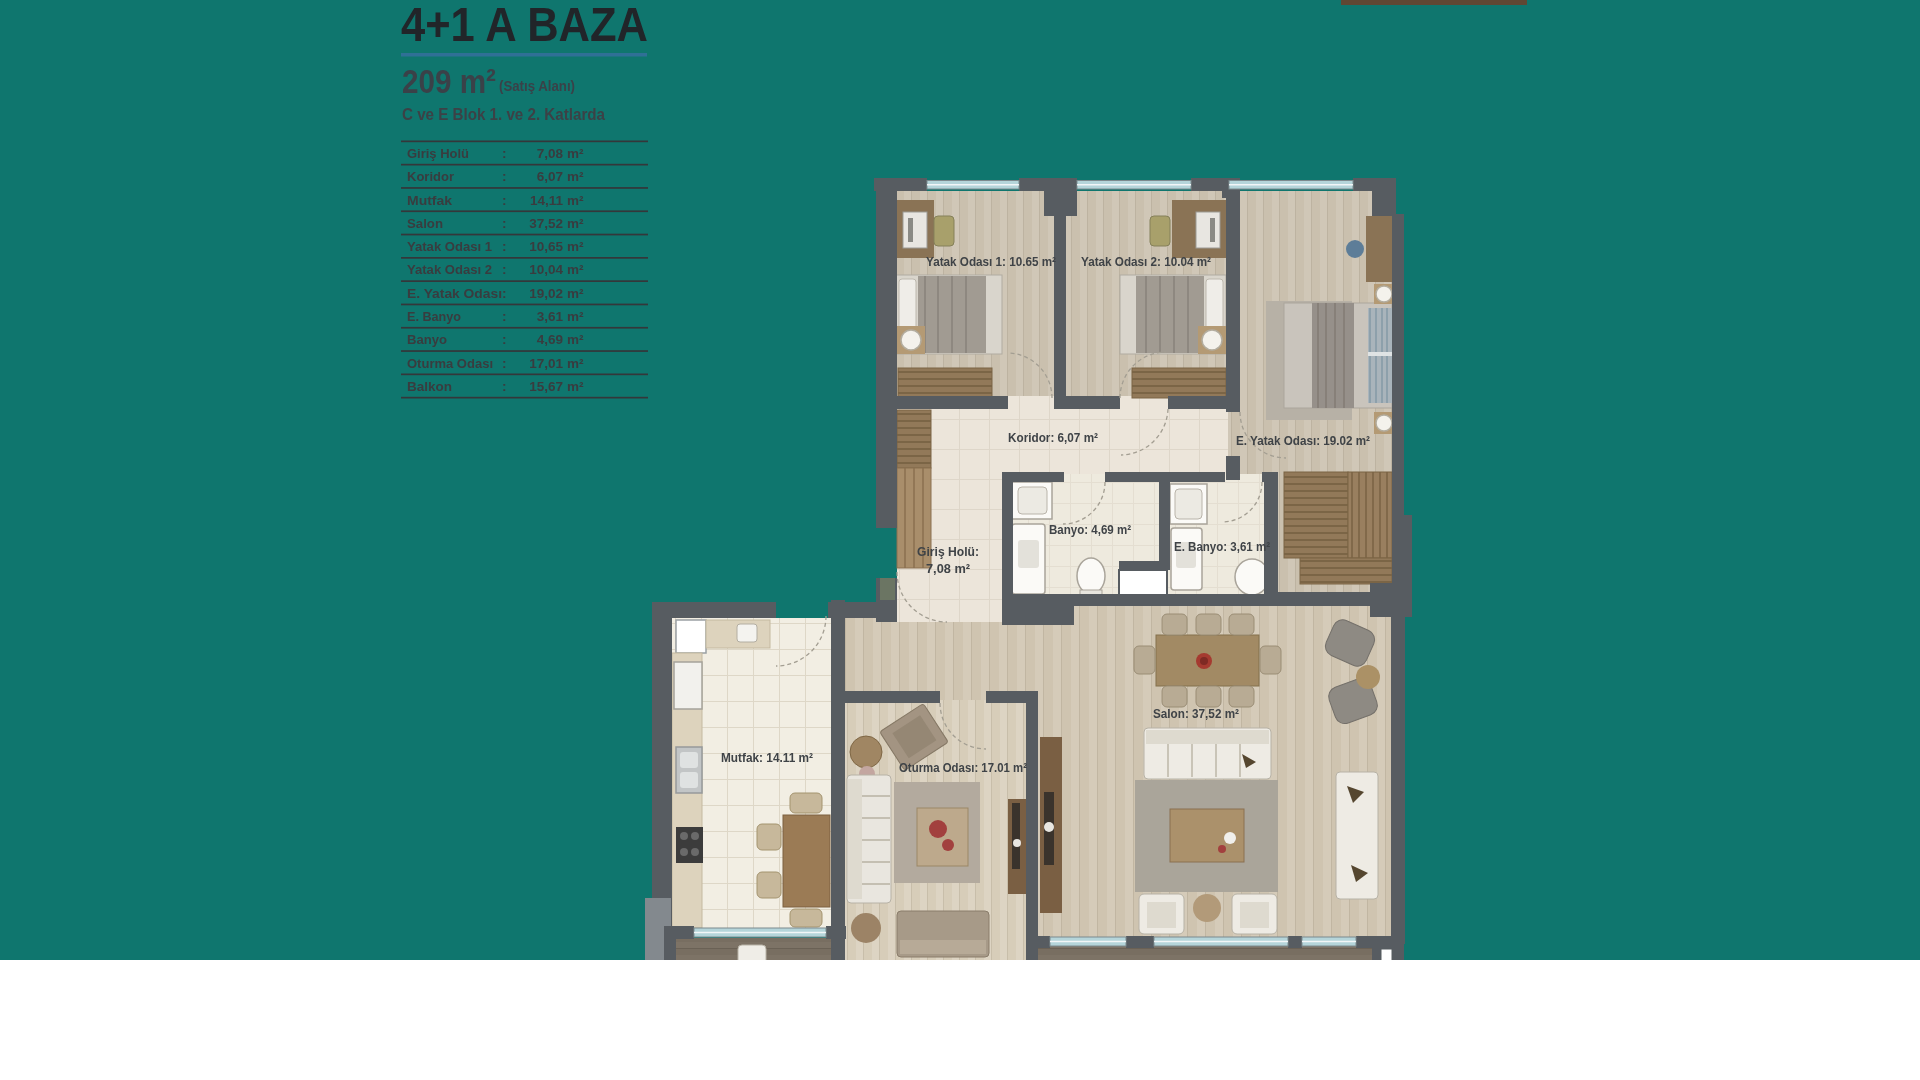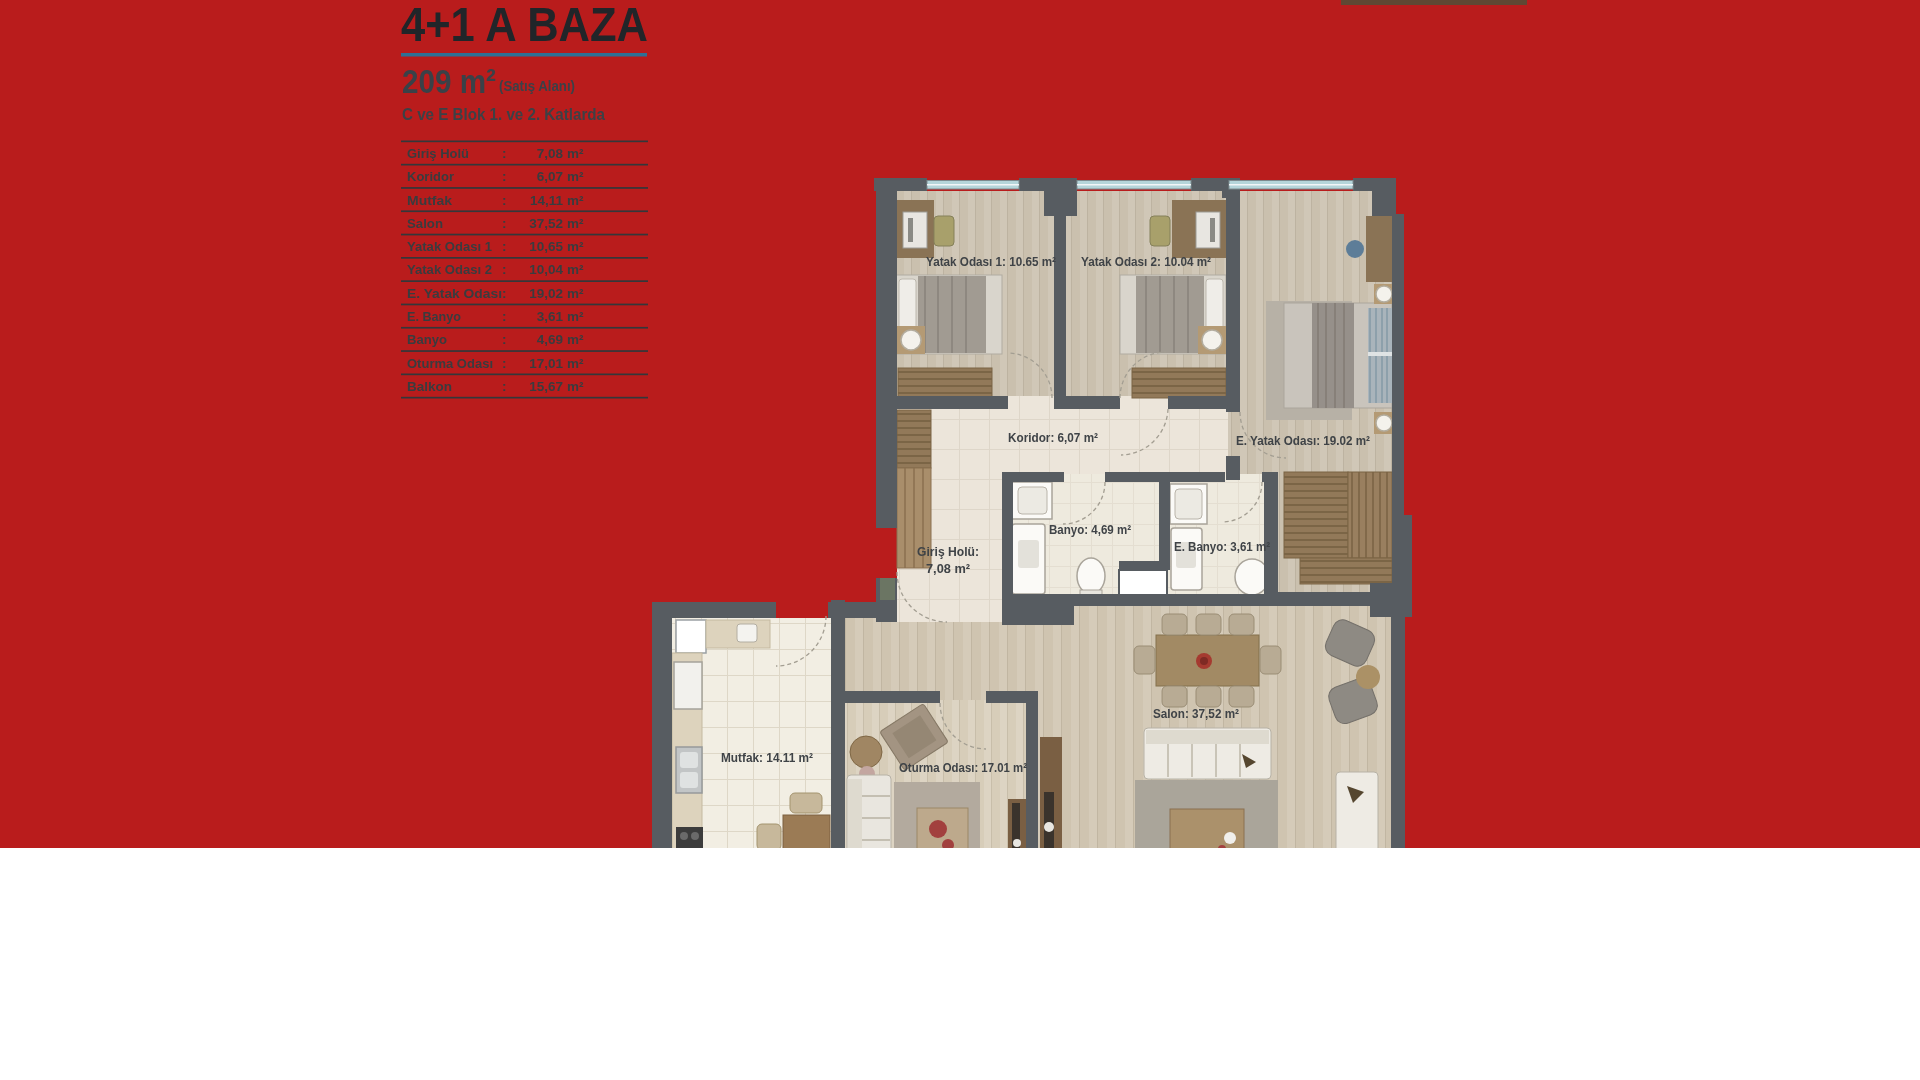--- a/index.html
+++ b/index.html
@@ -1,16 +1,16 @@
 <!DOCTYPE html>
 <html><head>
 <meta charset="utf-8">
 <style>
   html,body{margin:0;padding:0;background:#ffffff;}
-  #page{position:relative;width:1920px;height:848px;background:#b91c1c;overflow:hidden;
+  #page{position:relative;width:1920px;height:960px;background:#0f766e;overflow:hidden;
         font-family:"Liberation Sans", sans-serif;}
   svg{position:absolute;left:0;top:0;}
   text{font-family:"Liberation Sans", sans-serif;}
 </style>
 </head>
 <body>
 <div id="page">
 <svg width="1920" height="1080" viewBox="0 0 1920 1080">
 <defs>
   <pattern id="pv" width="16" height="400" patternUnits="userSpaceOnUse">

